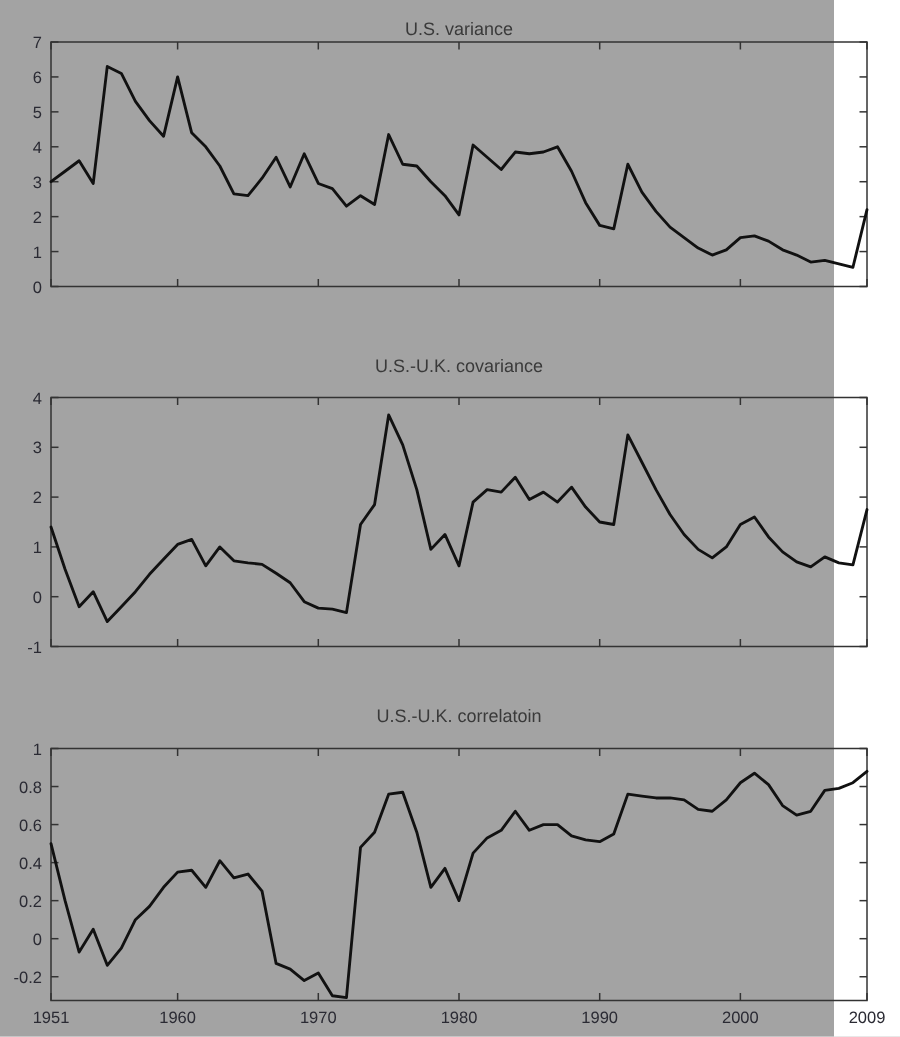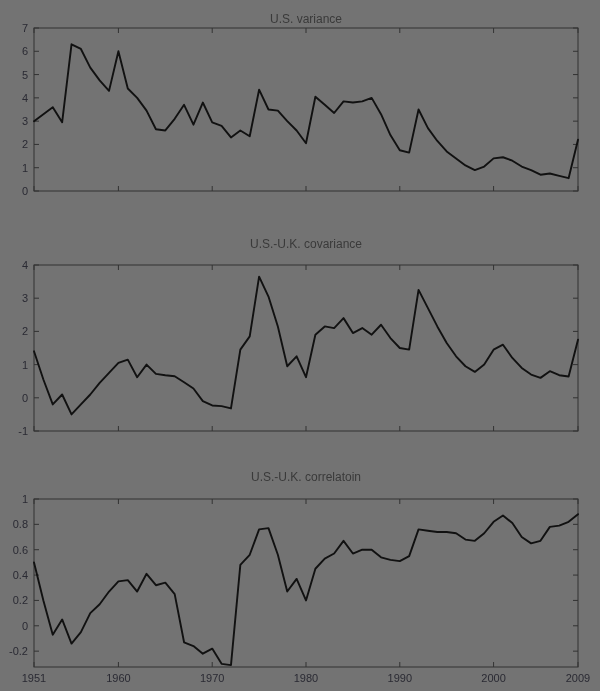--- a/index.html
+++ b/index.html
@@ -1,18 +1,18 @@
 <!DOCTYPE html>
 <html><head>
 <meta charset="utf-8">
 <style>
   html, body { margin: 0; padding: 0; background: #ffffff; }
   body { width: 600px; height: 691px; overflow: hidden;
          font-family: "Liberation Sans", sans-serif; }
-  .figure { width: 600px; height: 691px; background: #737373; position: relative; }
+  .figure { width: 556px; height: 691px; background: #a3a3a3; position: relative; }
   svg { display: block; }
   .chart-title { font-size: 12px; fill: #3a3a3a; }
   .tick-label  { font-size: 11px; fill: #2a2a33; }
 </style>
 </head>
 <body>
 
 <div class="figure">
   <svg id="plot0" width="600" height="230">
       <text x="306" y="23" text-anchor="middle" class="chart-title">U.S. variance</text>

